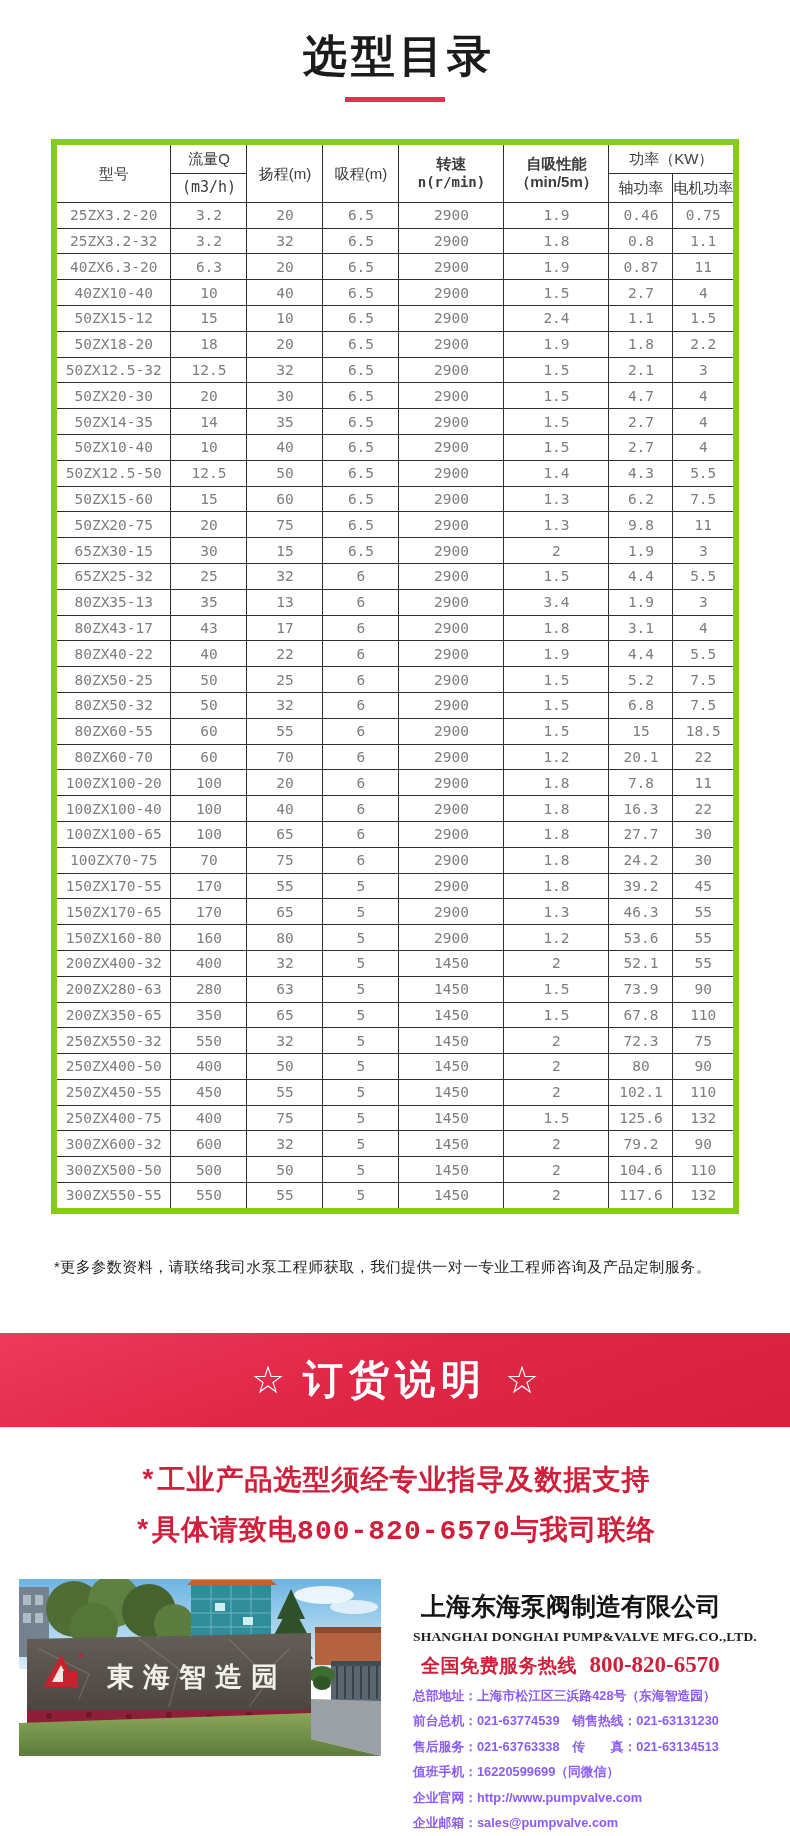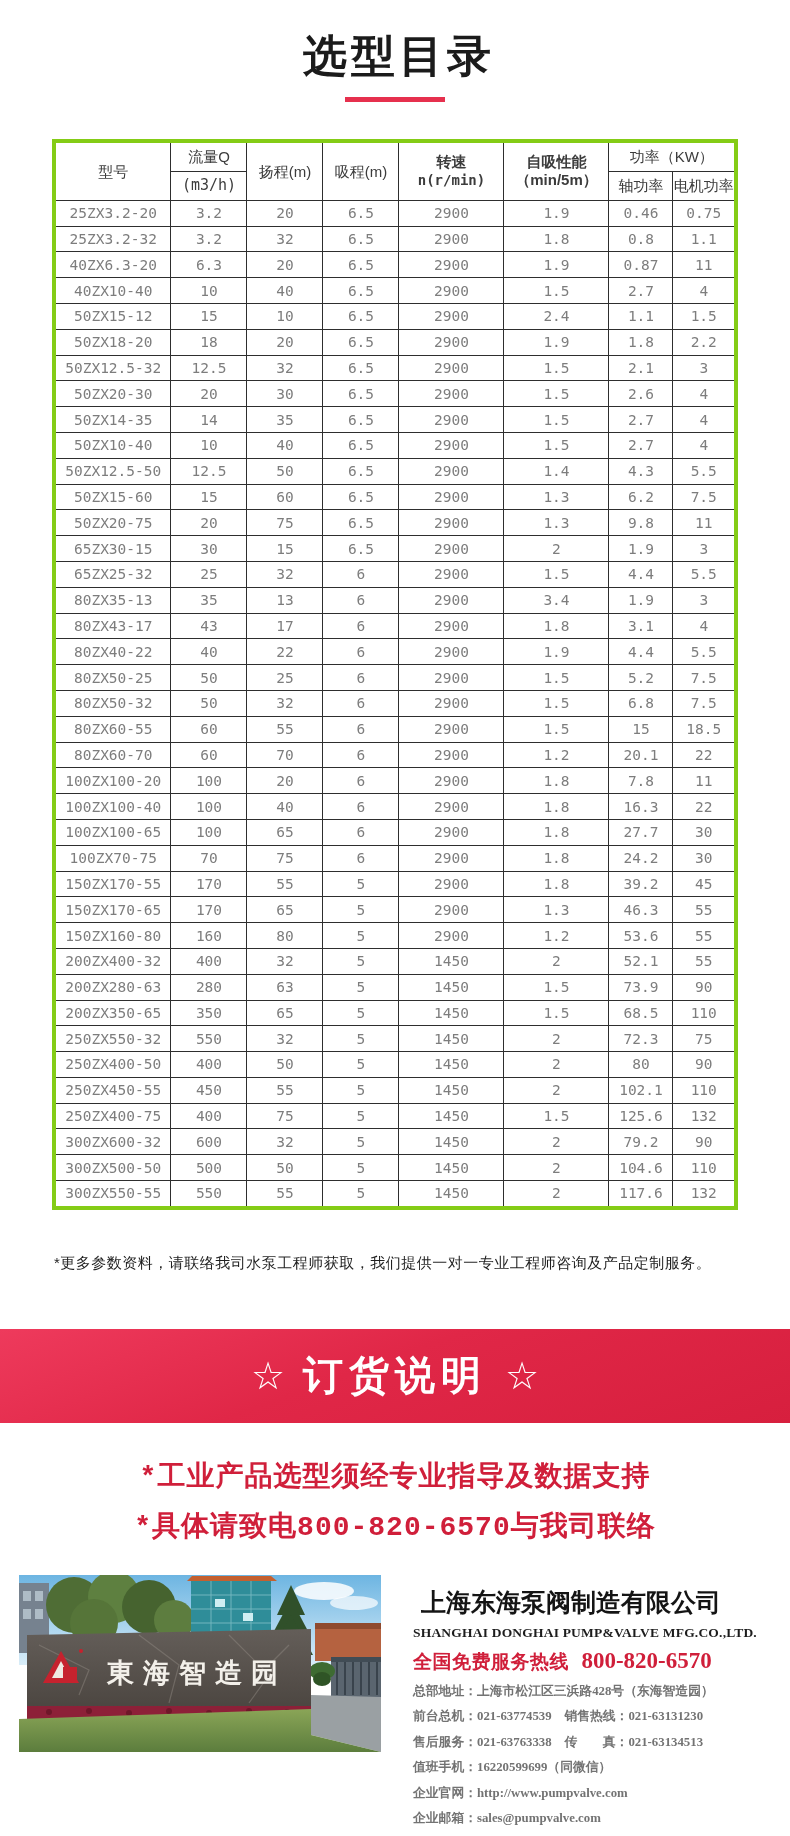--- a/index.html
+++ b/index.html
@@ -9,21 +9,21 @@
 
   
   .title{width:100%;text-align:center;font-size:44px;font-weight:bold;color:#1b1b1b;
          letter-spacing:4px;line-height:1.2;margin:4px;}
   .title-underline{width:100px;height:5px;background:#e6304e;margin:14px auto 0 auto;}
 
   
   .spec-table{width:682px;margin:37px auto 0 auto;border-collapse:collapse;table-layout:fixed;}
   .spec-table th,.spec-table td{border:1px solid #2e2e2e;text-align:center;vertical-align:middle;
          padding:0;overflow:hidden;white-space:nowrap;}
-  .spec-table{border:4px solid #84cc16;}
+  .spec-table{border:6px solid #84cc16;}
   .spec-table th{font-weight:normal;color:#3c3c3c;font-size:15px;height:28px;line-height:1.15;}
   .spec-table td{color:#7d7d7d;font-size:14.5px;height:24.8px;
          font-family:"DejaVu Sans Mono","Liberation Mono",monospace;}
   .col-model{width:117px;} .col-flow{width:76px;} .col-head{width:76px;} .col-suction{width:76px;}
   .col-speed{width:105px;} .col-self{width:105px;} .col-shaft{width:64px;} .col-motor{width:63px;}
   .hdr-2line div{line-height:1.25;font-weight:bold;}
   .mono-hdr{font-family:"DejaVu Sans Mono","Liberation Mono",monospace;font-size:14px;}
 
   
   .note{width:682px;margin:44px auto 0 auto;font-size:15px;color:#1f1f1f;letter-spacing:0.5px;}
@@ -41,24 +41,24 @@
   .notice-line{font-family:Liberation Mono, monospace;font-weight:bold;color:#d01f3a;
           font-size:28px;line-height:50px;margin:0;letter-spacing:1px;}
 
   
   .company{width:752px;margin:22px auto 0 auto;display:flex;flex-direction:row;}
   .factory-photo{width:362px;height:177px;flex:0 0 362px;display:block;}
   .company-info{margin-left:32px;padding-top:4px;width:340px;}
   .company-name-cn{font-size:25px;font-weight:bold;color:#141414;margin:8px;line-height:30px;letter-spacing:0px;white-space:nowrap;}
   .company-name-en{font-family:"Liberation Serif",serif;font-weight:bold;color:#1d1d1d;
           font-size:13.5px;margin:3px 0 0 0;letter-spacing:0.2px;white-space:nowrap;}
-  .hotline{margin:7px 0 4px 0;color:#d01f3a;font-weight:bold;white-space:nowrap;}
+  .hotline{margin:7px 0 4px 8px;color:#d01f3a;font-weight:bold;white-space:nowrap;}
   .hotline-label{font-size:19px;letter-spacing:0.5px;}
   .hotline-number{font-family:"Liberation Serif",serif;font-size:23px;margin-left:8px;}
-  .contact-line{font-family:Liberation Serif, serif;font-weight:bold;color:#737373;
+  .contact-line{font-family:Liberation Sans, sans-serif;font-weight:bold;color:#8b5cf6;
           font-size:12.8px;line-height:25.5px;margin:0;white-space:nowrap;}
 </style>
 </head>
 <body>
 
 <div class="page">
 
   <h1 class="title">选型目录</h1>
   <div class="title-underline"></div>
 
@@ -166,21 +166,21 @@
           <td>2.1</td>
           <td>3</td>
         </tr>
         <tr>
           <td>50ZX20-30</td>
           <td>20</td>
           <td>30</td>
           <td>6.5</td>
           <td>2900</td>
           <td>1.5</td>
-          <td>2.6</td>
+          <td>4.7</td>
           <td>4</td>
         </tr>
         <tr>
           <td>50ZX14-35</td>
           <td>14</td>
           <td>35</td>
           <td>6.5</td>
           <td>2900</td>
           <td>1.5</td>
           <td>2.7</td>
@@ -406,21 +406,21 @@
           <td>73.9</td>
           <td>90</td>
         </tr>
         <tr>
           <td>200ZX350-65</td>
           <td>350</td>
           <td>65</td>
           <td>5</td>
           <td>1450</td>
           <td>1.5</td>
-          <td>68.5</td>
+          <td>67.8</td>
           <td>110</td>
         </tr>
         <tr>
           <td>250ZX550-32</td>
           <td>550</td>
           <td>32</td>
           <td>5</td>
           <td>1450</td>
           <td>2</td>
           <td>72.3</td>

